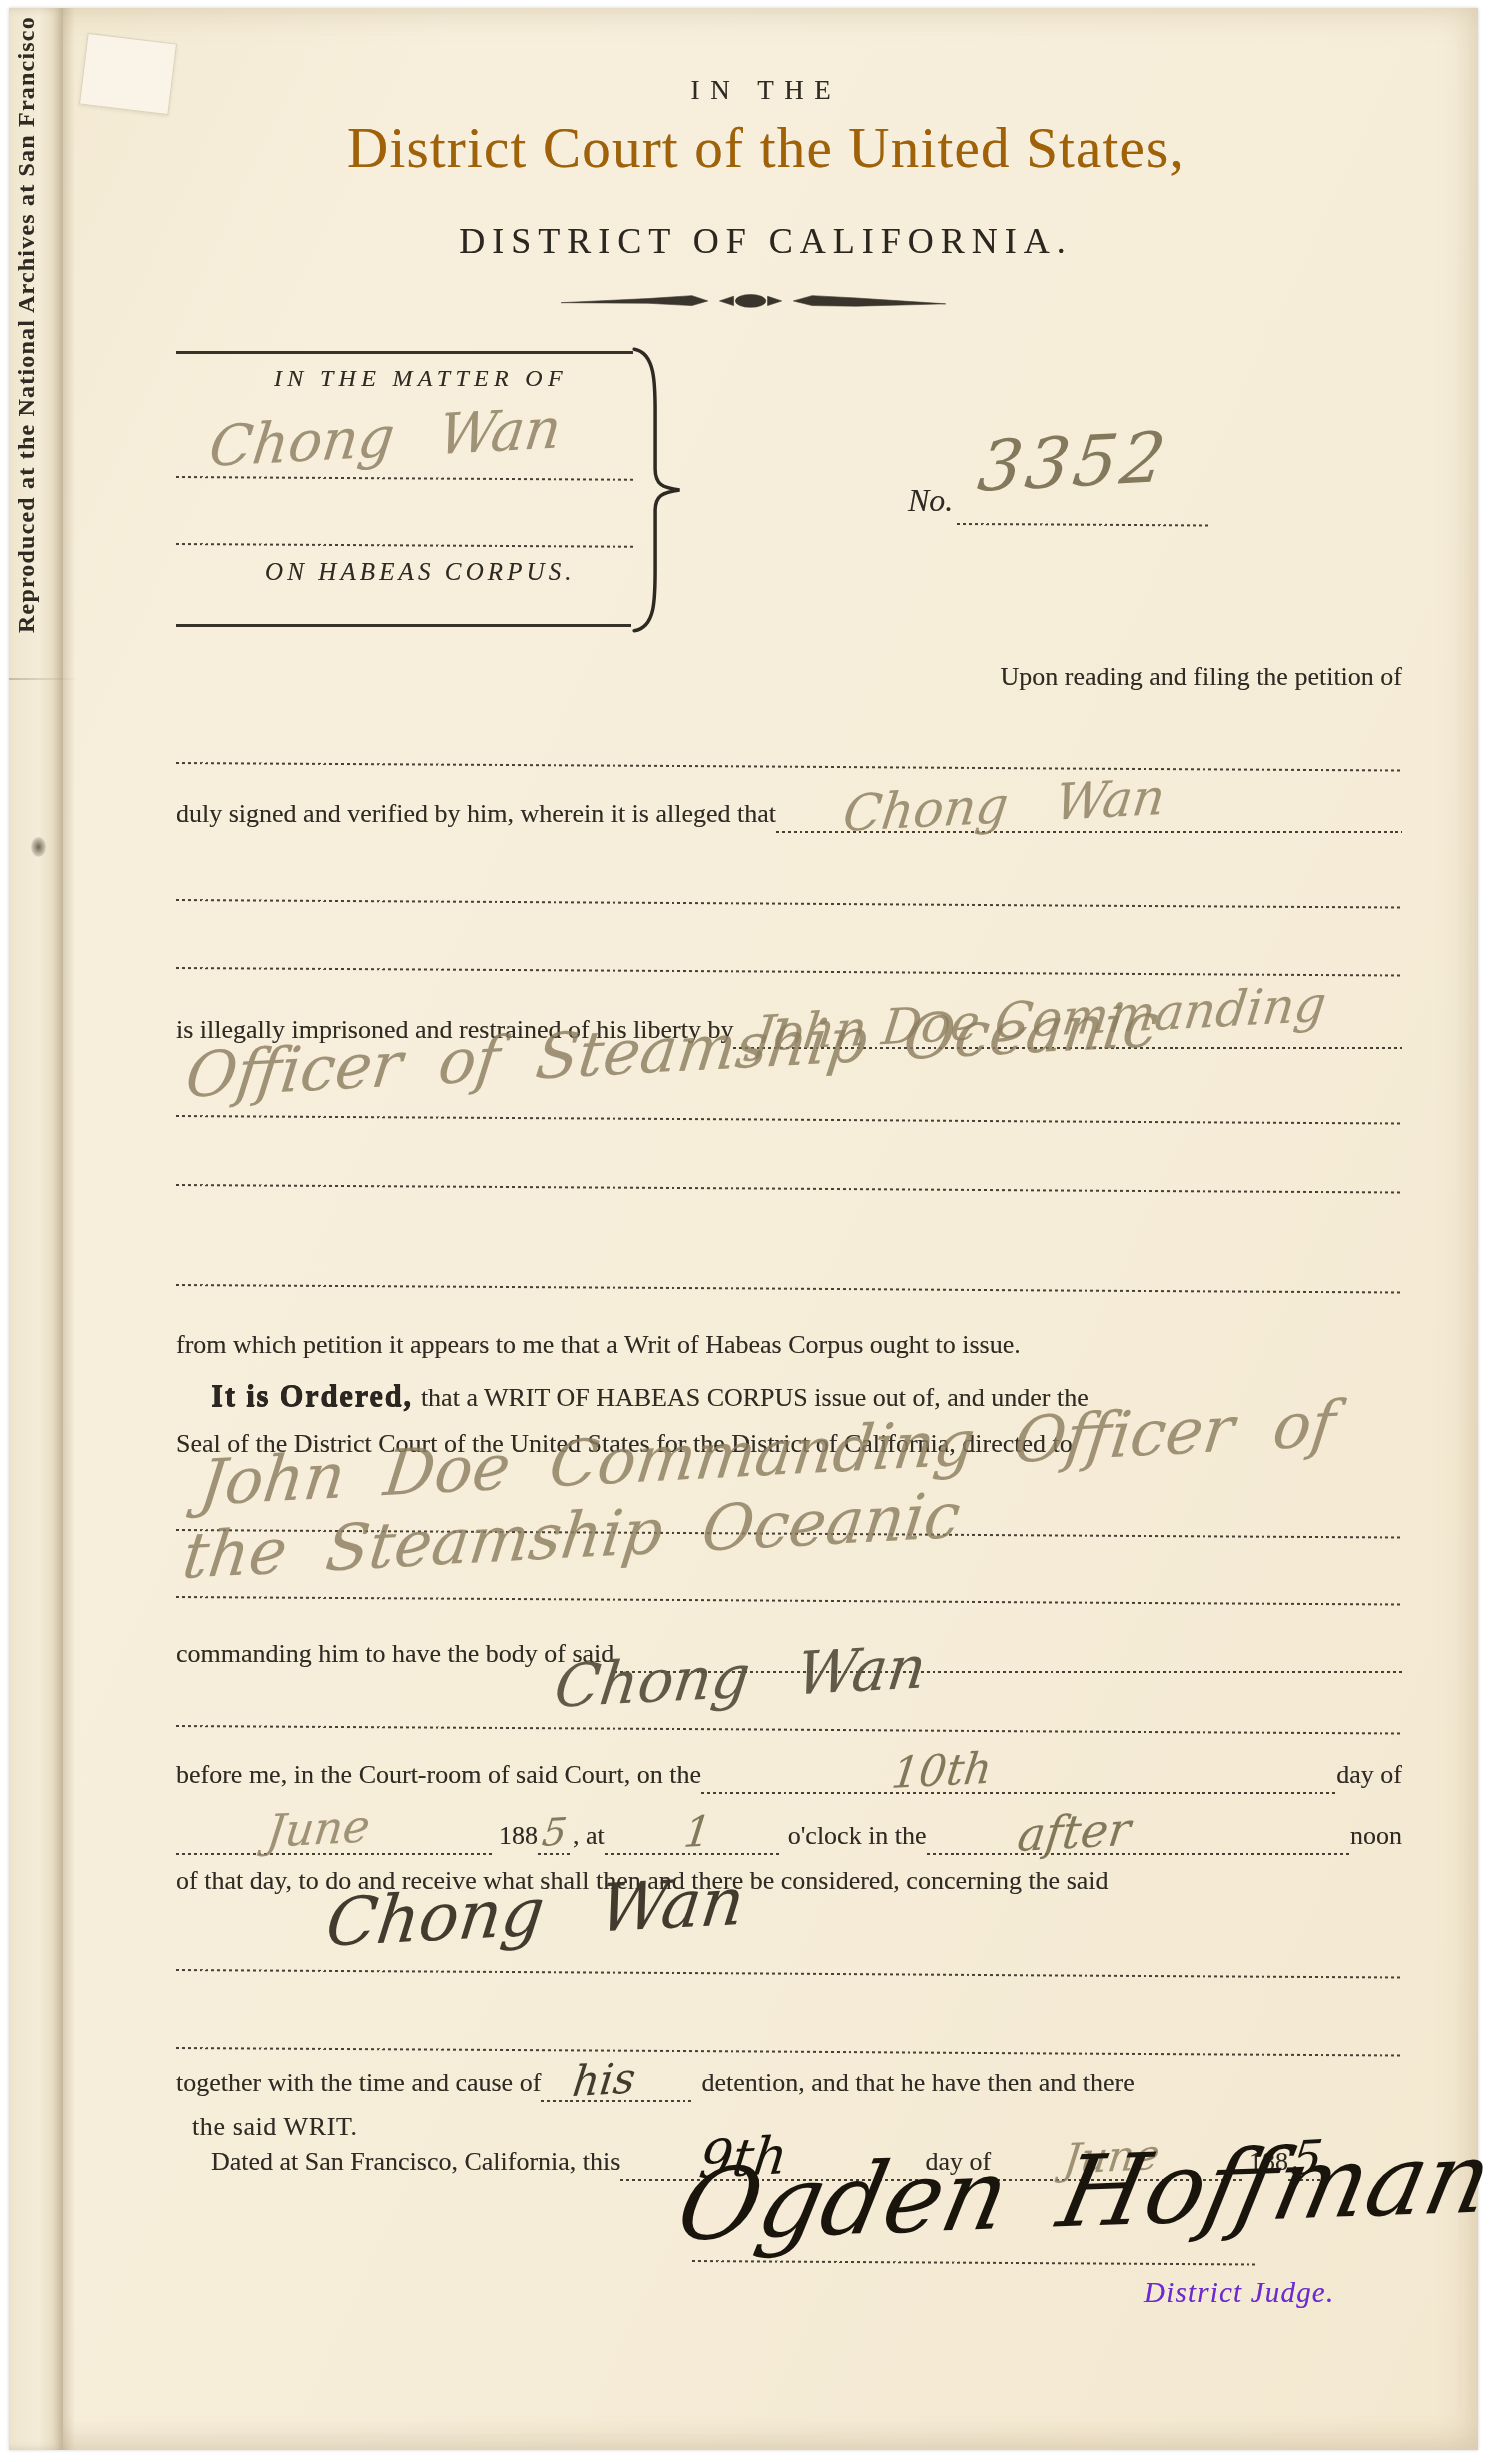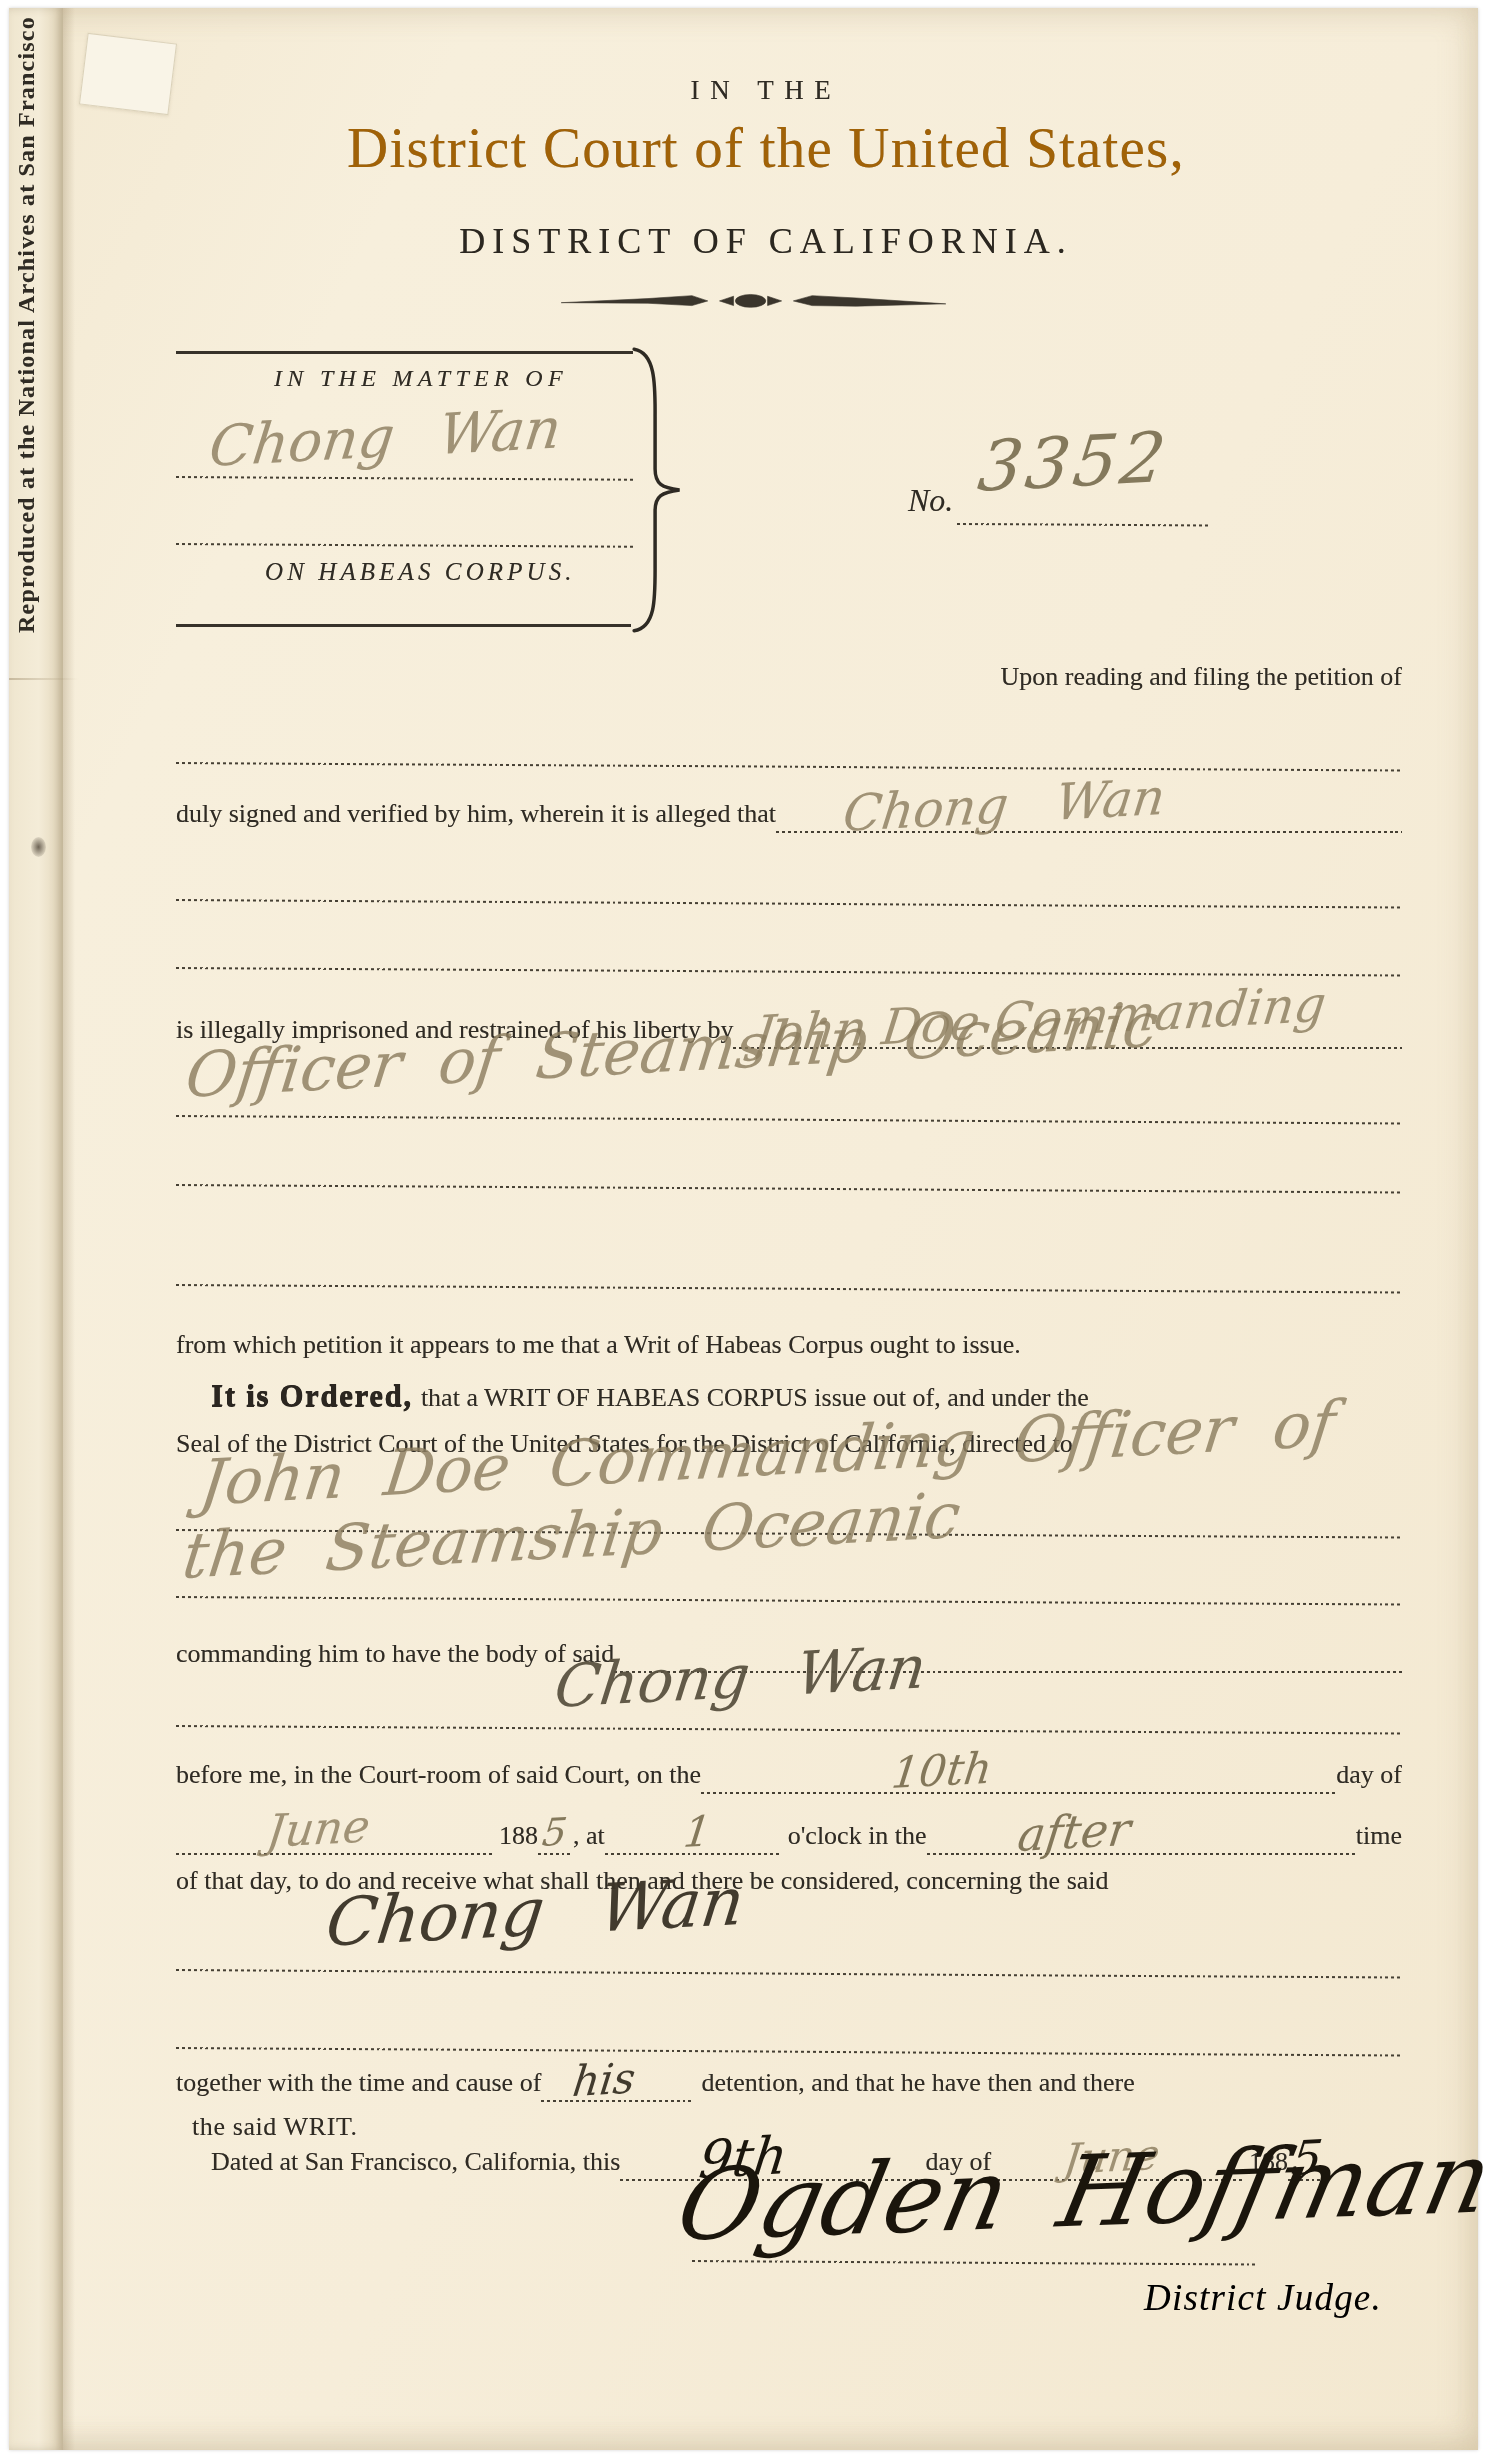--- a/index.html
+++ b/index.html
@@ -78,21 +78,21 @@
   .hw-faint{color:rgba(140,126,95,.82);}
   .hw-olive{color:rgba(120,108,78,.9);}
   .hw-mid{color:rgba(90,82,64,.95);}
   .hw-dark{color:rgba(58,51,38,.96);}
   .hw-ink{color:#1a150c;}
   .gothic{
     font-weight:bold;font-size:30.5px;letter-spacing:1.8px;color:#2b2620;
     text-shadow:0.6px 0 0 #2b2620,0 0.6px 0 #2b2620;padding-bottom:3.5px;
   }
   .ord-rest{padding-left:8.2px;}
-  .sig-title{position:absolute;font-size:37px;color:#000000;letter-spacing:1.2px;}
+  .sig-title{position:absolute;font-size:29px;color:#6d28d9;letter-spacing:1.2px;}
   .brace-svg,.orn-svg{position:absolute;}
 </style>
 </head>
 <body>
 
 <div class="sheet"></div>
 
 <div class="strip"></div>
 <div class="strip-fold"></div>
 <div class="strip-label pt">Reproduced at the National Archives at San Francisco</div>
@@ -200,21 +200,21 @@
     <span class="hw hw-olive" style="left:2.3px;bottom:1.2px;font-size:38px;">5</span>
   </span>
   <span class="pt">, at</span>
   <span class="fill fx" style="width:176px;">
     <span class="hw hw-olive" style="left:76px;bottom:-1.2px;font-size:42px;">1</span>
   </span>
   <span class="pt" style="padding-left:7px;">o'clock in the</span>
   <span class="fill">
     <span class="hw hw-olive" style="left:88px;bottom:-5.9px;font-size:46px;">after</span>
   </span>
-  <span class="pt">time</span>
+  <span class="pt">noon</span>
 </div>
 
 <div class="pt" style="position:absolute;left:176px;top:1866px;font-size:26px;">of that day, to do and receive what shall then and there be considered, concerning the said</div>
 
 <div class="rule-dot" style="left:176px;top:1969px;width:1226px;"></div>
 <span class="hw hw-dark" style="left:322px;top:1885px;font-size:66px;word-spacing:35px;">Chong Wan</span>
 
 <div class="rule-dot" style="left:176px;top:2047px;width:1226px;"></div>
 
 <div class="row" style="left:176px;top:2068px;width:1226px;">

